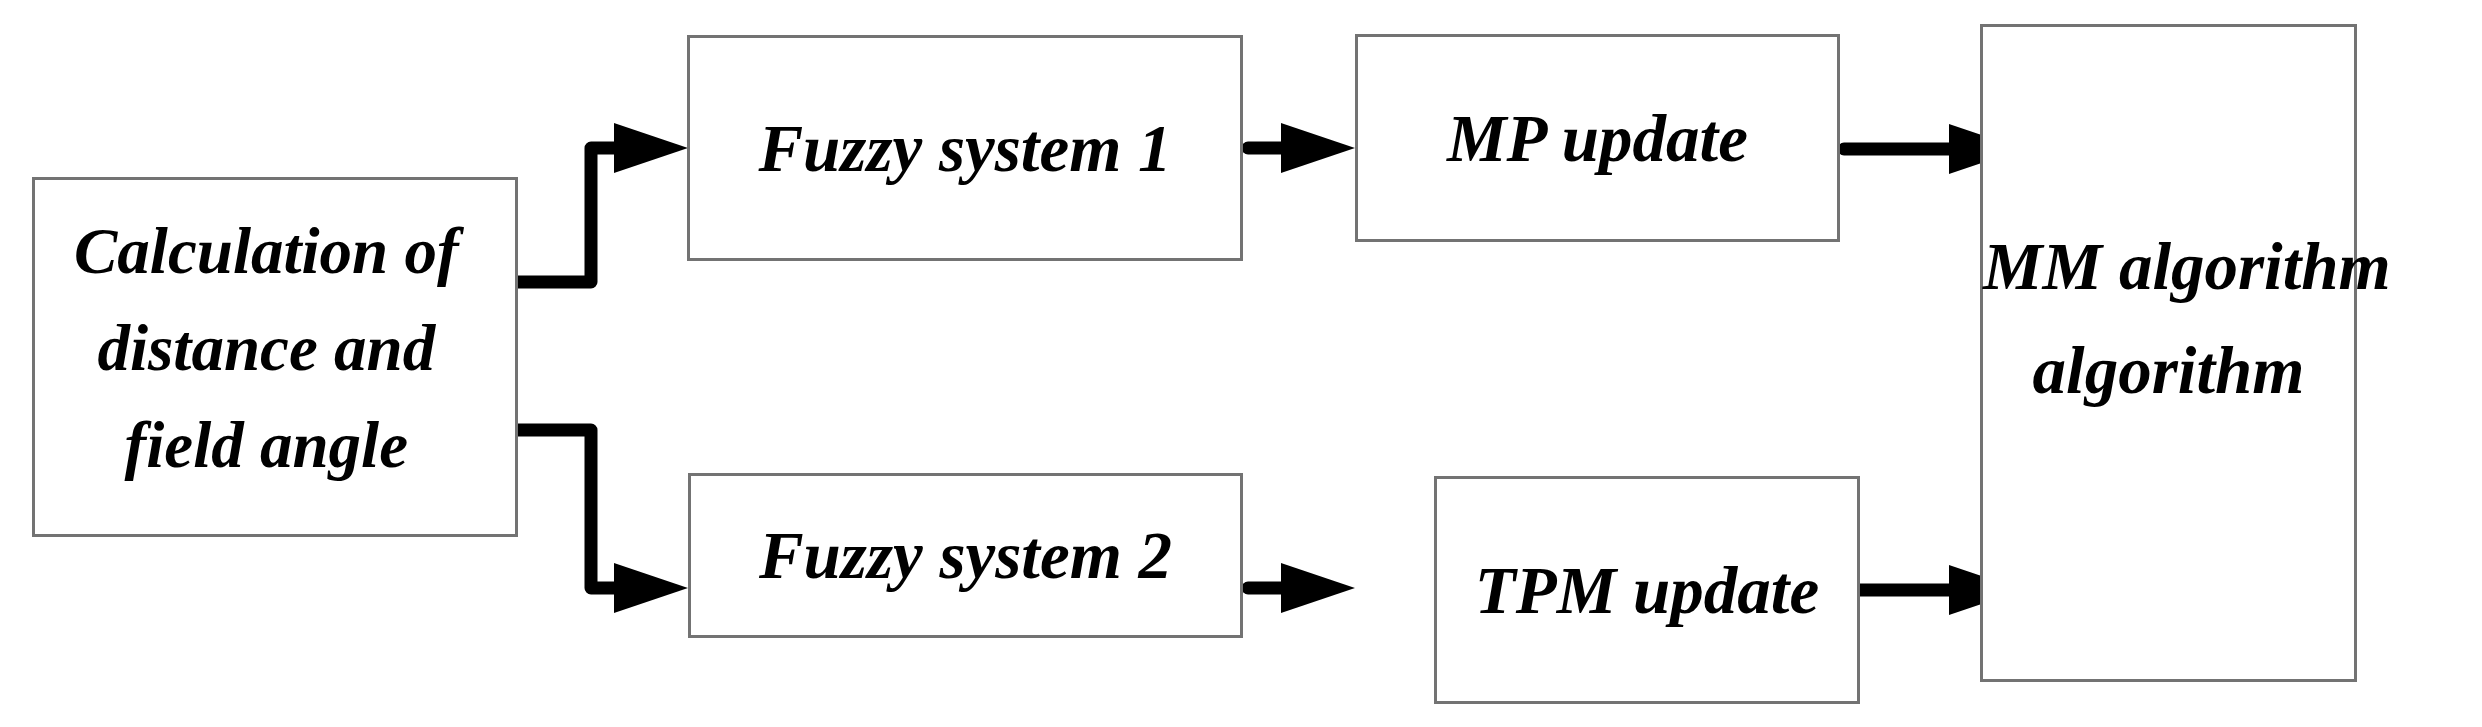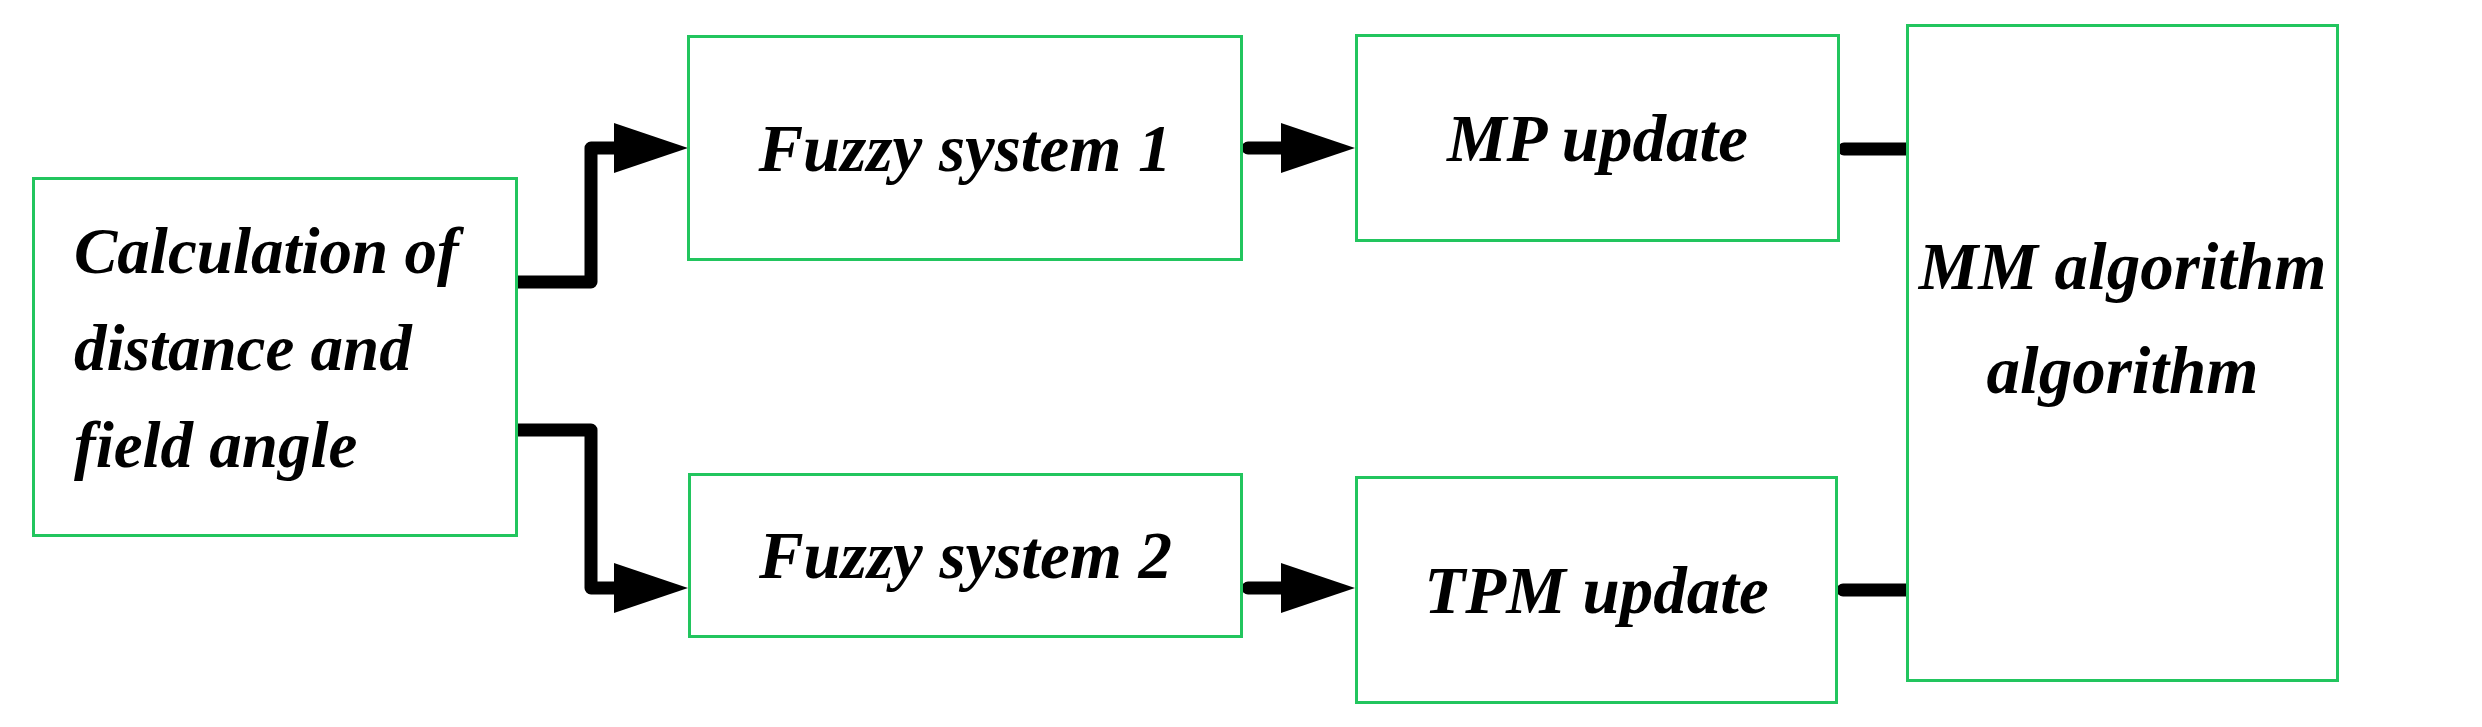--- a/index.html
+++ b/index.html
@@ -30,46 +30,46 @@
     stroke-linecap: round;
     stroke-linejoin: round;
   }
   .edge-head {
     fill: #000000;
     stroke: none;
   }
   .node {
     position: absolute;
     box-sizing: border-box;
-    border: 3px solid #22c55e;
+    border: 3px solid #737373;
     background: #ffffff;
     font-style: italic;
     font-weight: bold;
     font-size: 67px;
     line-height: 1;
     white-space: nowrap;
   }
   .node.center {
     display: flex;
     align-items: center;
     justify-content: center;
   }
   .node-calc  { left: 32px;   top: 177px; width: 486px; height: 360px; }
   .node-f1    { left: 687px;  top: 35px;  width: 556px; height: 226px; }
   .node-mp    { left: 1355px; top: 34px;  width: 485px; height: 208px; }
   .node-f2    { left: 688px;  top: 473px; width: 555px; height: 165px; }
-  .node-tpm   { left: 1355px; top: 476px; width: 483px; height: 228px; }
-  .node-mm    { left: 1906px; top: 24px;  width: 433px; height: 658px; }
+  .node-tpm   { left: 1434px; top: 476px; width: 426px; height: 228px; }
+  .node-mm    { left: 1980px; top: 24px;  width: 377px; height: 658px; }
   .calc-label {
     position: absolute;
     left: 39px;
     top: 23px;
     font-size: 65px;
     line-height: 97px;
-    text-align: left;
+    text-align: center;
   }
   .mm-label {
     position: absolute;
     left: 0;
     top: 187px;
     width: 100%;
     line-height: 104px;
     text-align: center;
   }
 </style>

